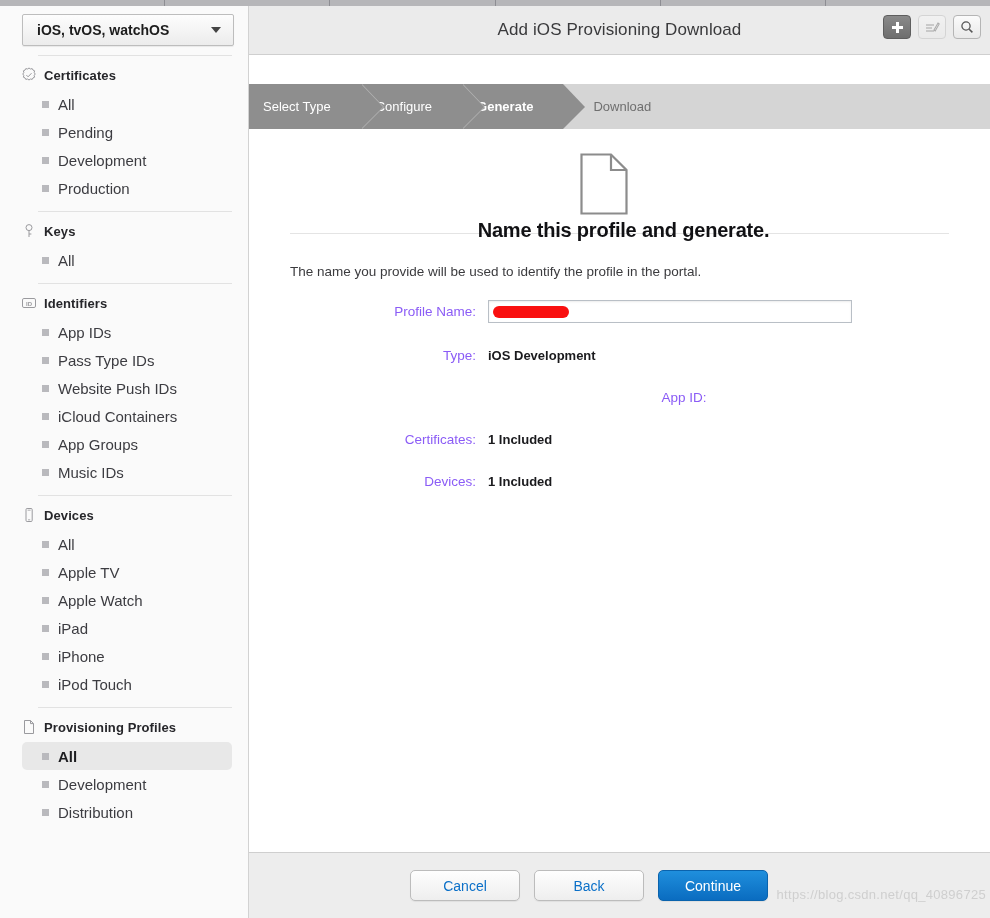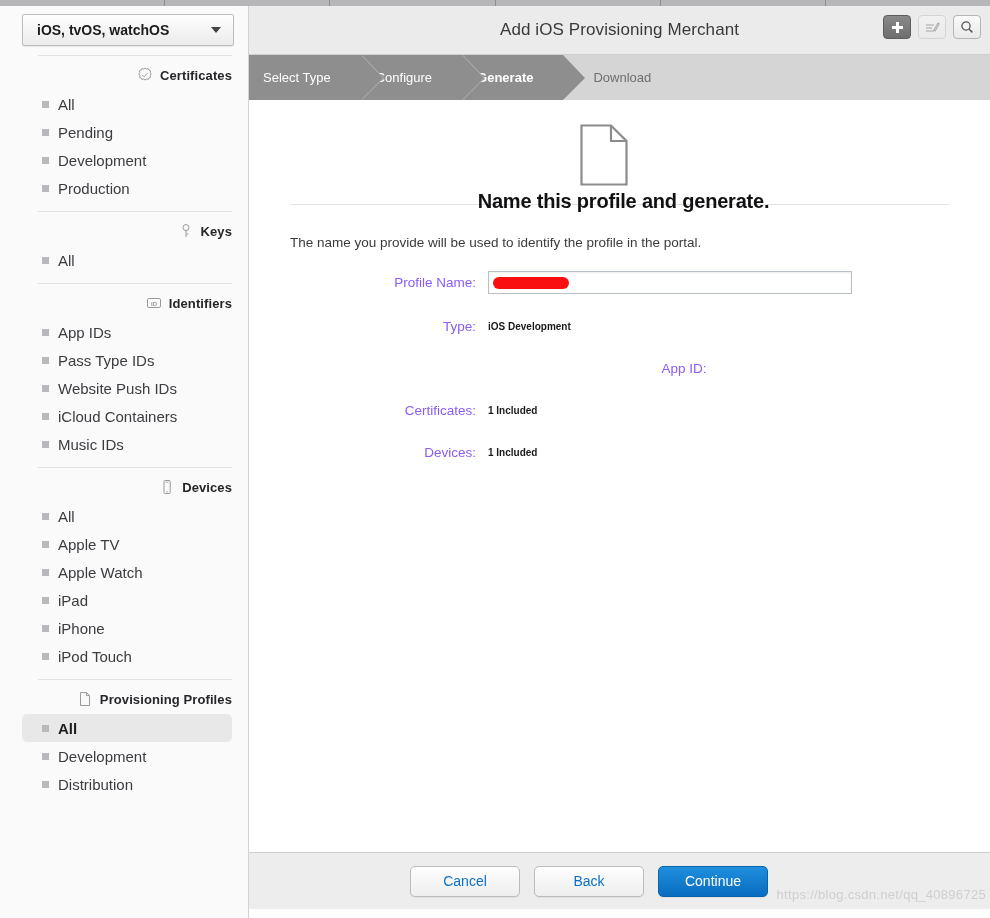--- a/index.html
+++ b/index.html
@@ -65,26 +65,25 @@
 
   .nav-section { padding: 0; }
   .nav-divider {
     height: 1px;
     background: #e2e2e2;
     margin: 9px 16px 0 38px;
   }
   .section-head {
     display: flex;
     align-items: center;
-    padding: 10px 16px 6px 20px;
+    padding: 10px 8px 6px 20px;
     font-size: 13px;
     font-weight: bold;
     color: #26262a;
     letter-spacing: .1px;
-    justify-content: flex-end;
   }
   .section-head .sec-icon {
     width: 18px; height: 18px;
     margin-right: 6px;
     flex: 0 0 18px;
     display: flex; align-items: center; justify-content: center;
     color: #9a9a9e;
   }
   .nav-item {
     display: flex;
@@ -153,20 +152,21 @@
   .tool-btn svg { display: block; }
 
   
   .steps {
     position: relative;
     height: 45px;
     background: #d5d5d5;
     overflow: hidden;
     display: flex;
     align-items: stretch;
+    margin-top: 29px;
   }
   .step {
     position: relative;
     display: flex;
     align-items: center;
     padding-left: 15px;
     padding-right: 30px;
     font-size: 13px;
     color: #ffffff;
     background: #8e8e8e;
@@ -244,21 +244,21 @@
   }
   .form-row .lbl {
     width: 198px;
     flex: 0 0 198px;
     text-align: right;
     padding-right: 12px;
     font-size: 13.5px;
     color: #8b5cf6;
   }
   .form-row .val {
-    font-size: 10px;
+    font-size: 13px;
     font-weight: bold;
     color: #1a1a1d;
   }
   .name-input {
     position: relative;
     width: 364px; height: 23px;
     border: 1px solid #b9bfc6;
     background: #ffffff;
     box-shadow: inset 0 1px 2px rgba(0,0,0,.08);
     display: flex;
@@ -273,21 +273,21 @@
   }
   .row-type { margin-top: 11px; }
   .row-appid { margin-top: 9px; justify-content: center; }
   .row-certs { margin-top: 9px; }
   .row-devices { margin-top: 9px; }
 
   
   .footer {
     position: absolute;
     left: 249px; top: 852px;
-    width: 741px; height: 57px;
+    width: 741px; height: 66px;
     background: #ededed;
     border-top: 1px solid #cfcfcf;
     display: flex;
     align-items: center;
     justify-content: flex-end;
     padding-right: 222px;
     gap: 14px;
   }
   .btn {
     height: 31px;
@@ -405,20 +405,24 @@
           <div class="nav-item">
             <span class="dot"></span>
             <span>Website Push IDs</span>
           </div>
           <div class="nav-item">
             <span class="dot"></span>
             <span>iCloud Containers</span>
           </div>
           <div class="nav-item">
             <span class="dot"></span>
+            <span>App Groups</span>
+          </div>
+          <div class="nav-item">
+            <span class="dot"></span>
             <span>Music IDs</span>
           </div>
         </div>
         <div class="nav-section">
           <div class="nav-divider"></div>
           <div class="section-head">
             <span class="sec-icon">
               <svg width="16" height="16" viewBox="0 0 16 16">
                 <rect x="5" y="1.5" width="6.2" height="13" rx="1.1" fill="none" stroke="#9a9a9e" stroke-width="1"></rect>
                 <line x1="6.6" y1="3.2" x2="9.6" y2="3.2" stroke="#9a9a9e" stroke-width=".8"></line>
@@ -475,21 +479,21 @@
             <span class="dot"></span>
             <span>Distribution</span>
           </div>
         </div>
       </div>
   </div>
 
   <div class="main">
 
     <div class="titlebar">
-      <div class="page-title">Add iOS Provisioning Merchant</div>
+      <div class="page-title">Add iOS Provisioning Download</div>
       <div class="tools">
         <div class="tool-btn primary">
           <svg width="13" height="13" viewBox="0 0 13 13">
             <rect x="5" y="1" width="3" height="11" fill="#ffffff"></rect>
             <rect x="1" y="5" width="11" height="3" fill="#ffffff"></rect>
           </svg>
         </div>
         <div class="tool-btn disabled">
           <svg width="15" height="13" viewBox="0 0 15 13">
             <line x1="1" y1="4" x2="9" y2="4" stroke="#555" stroke-width="1.1"></line>

